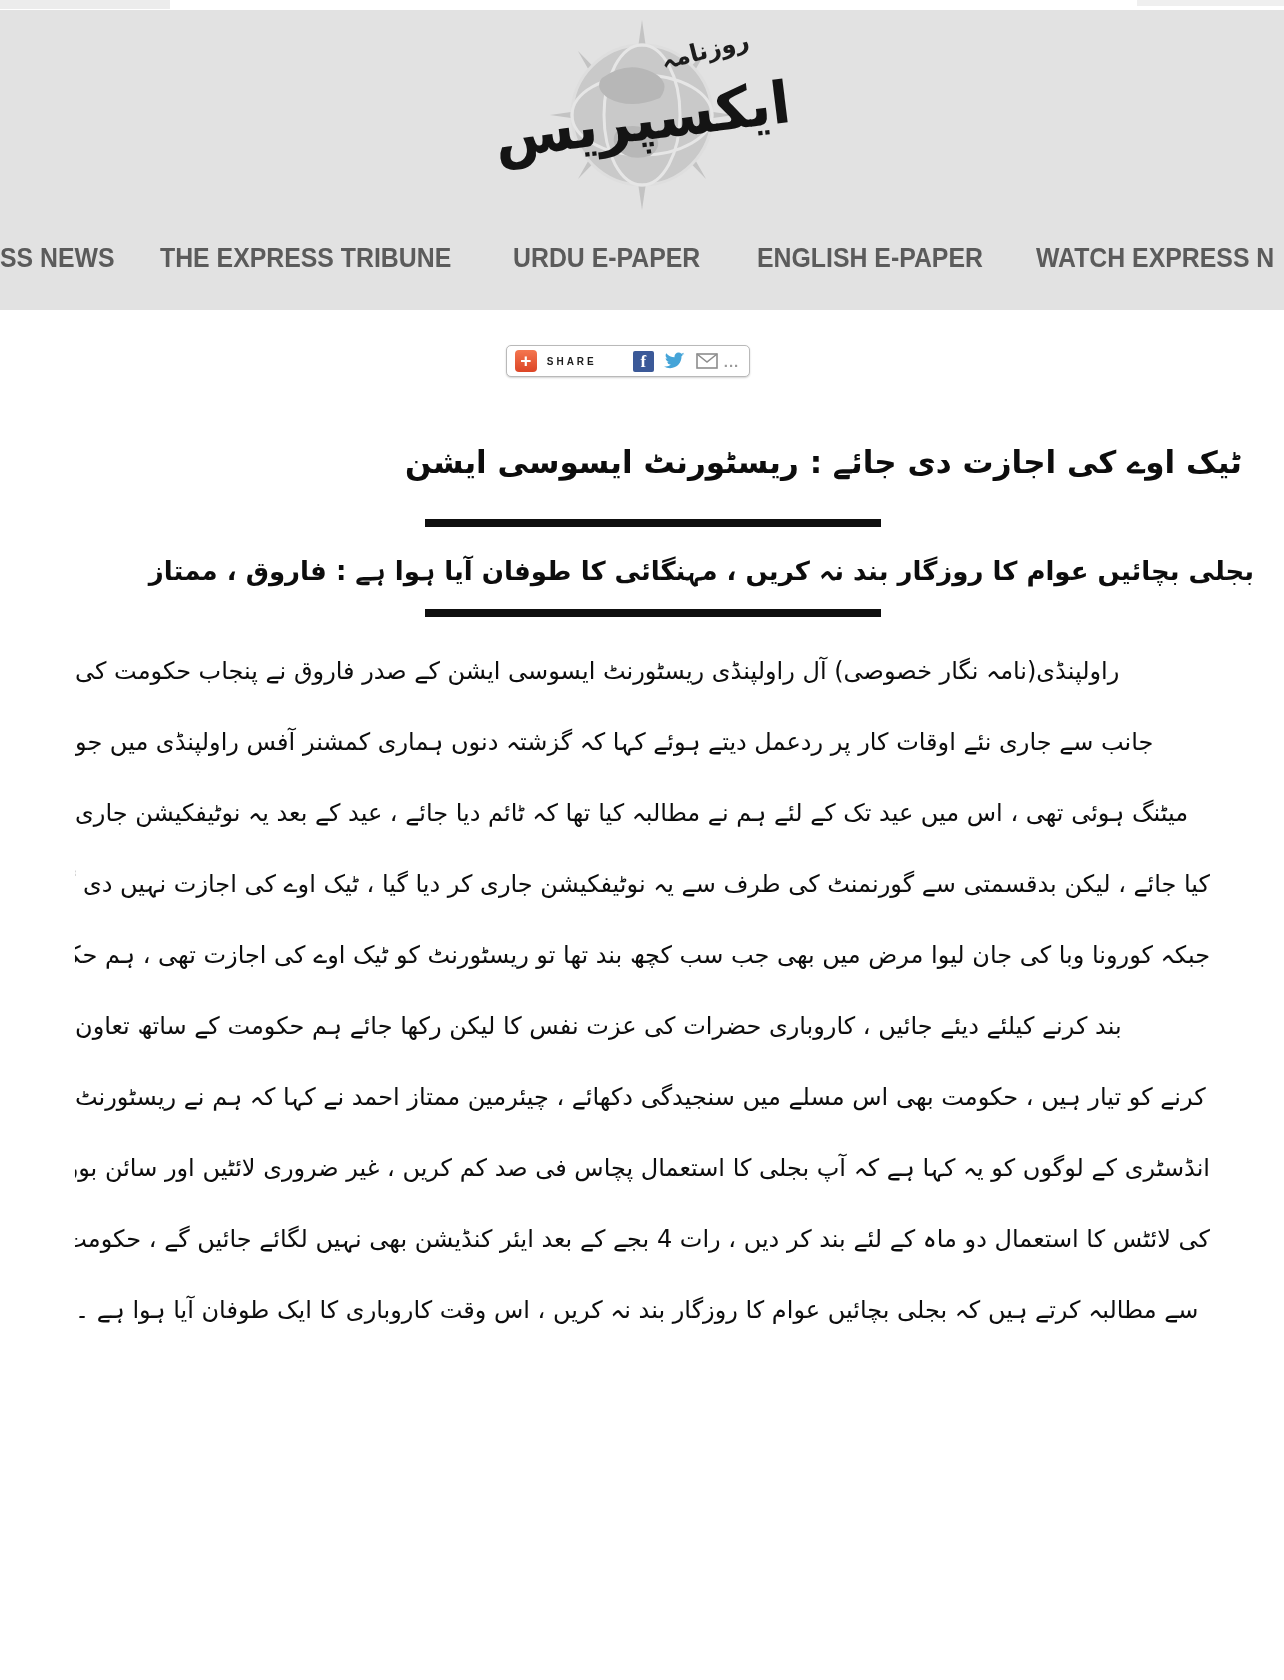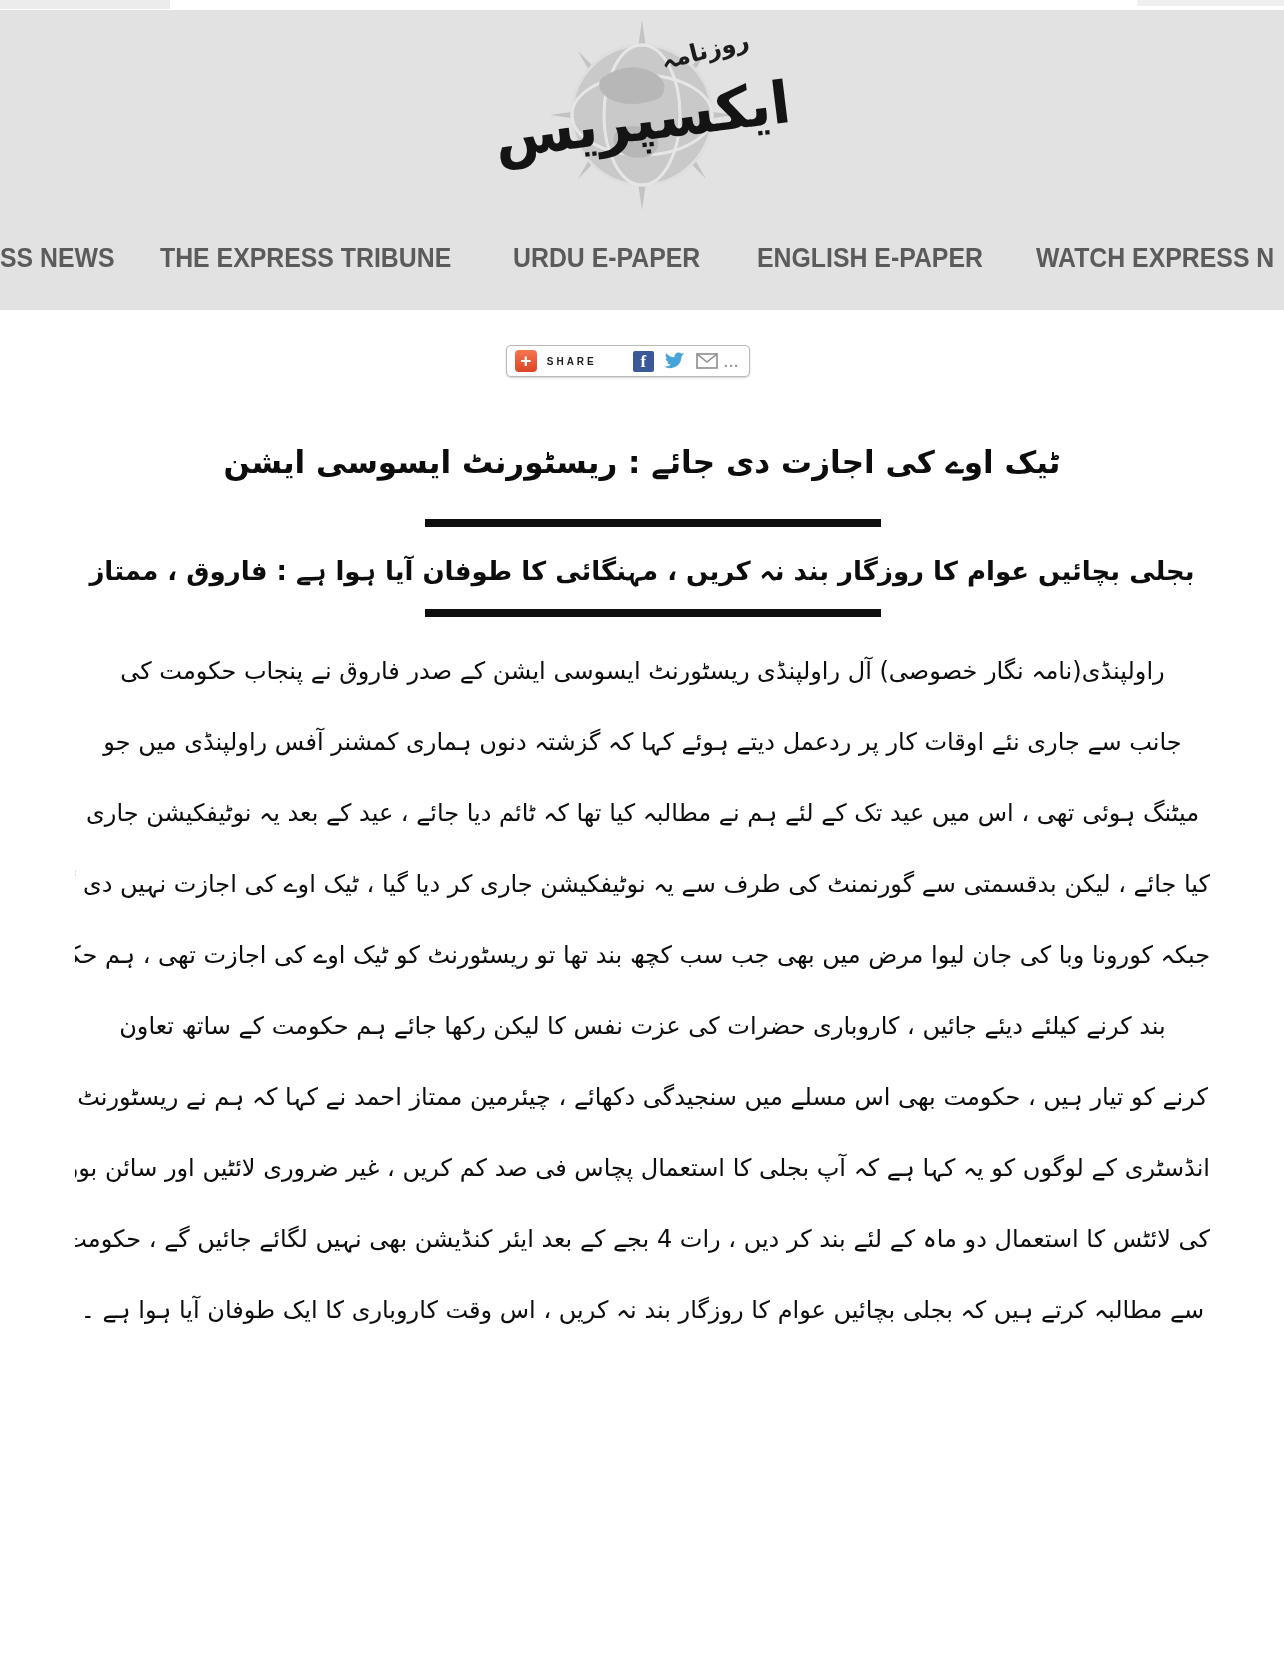--- a/index.html
+++ b/index.html
@@ -39,33 +39,33 @@
   .share-fb{
     width:21px;height:21px;background:#3b5998;border-radius:2px;color:#fff;
     font-family:"Liberation Serif",serif;font-weight:bold;font-size:17px;
     text-align:center;line-height:22px;cursor:pointer;
   }
   .share-icon{width:22px;height:22px;display:flex;align-items:center;justify-content:center;cursor:pointer;}
   .share-more{color:#9a9a9a;font-size:15px;font-weight:bold;letter-spacing:1px;margin-left:-4px;cursor:pointer;}
   
   .urdu{direction:rtl;font-family:"DejaVu Sans",sans-serif;color:#0d0d0d;}
   .headline-1{
-    position:absolute;top:420px;left:42px;width:1200px;text-align:center;
+    position:absolute;top:420px;left:42px;width:1200px;
     font-size:31px;font-weight:bold;line-height:84px;white-space:nowrap;
   }
   .rule{position:absolute;left:425px;width:456px;height:8px;background:#0f0f0f;}
   .rule-1{top:519px;}
   .rule-2{top:609px;}
   .headline-2{
-    position:absolute;top:535px;left:30px;width:1224px;text-align:center;
+    position:absolute;top:535px;left:30px;width:1224px;text-align:right;
     font-size:26px;font-weight:bold;line-height:72px;white-space:nowrap;
   }
   .article-body{
     position:absolute;top:636px;left:75px;width:1135px;
-    font-size:24px;line-height:71px;text-align:center;
+    font-size:24px;line-height:71px;text-align:left;
   }
   .article-line{white-space:nowrap;overflow:hidden;height:71px;}
 </style>
 </head>
 <body>
 
 <div class="top-strip">
   <div class="seg-left"></div>
   <div class="seg-right"></div>
 </div>

